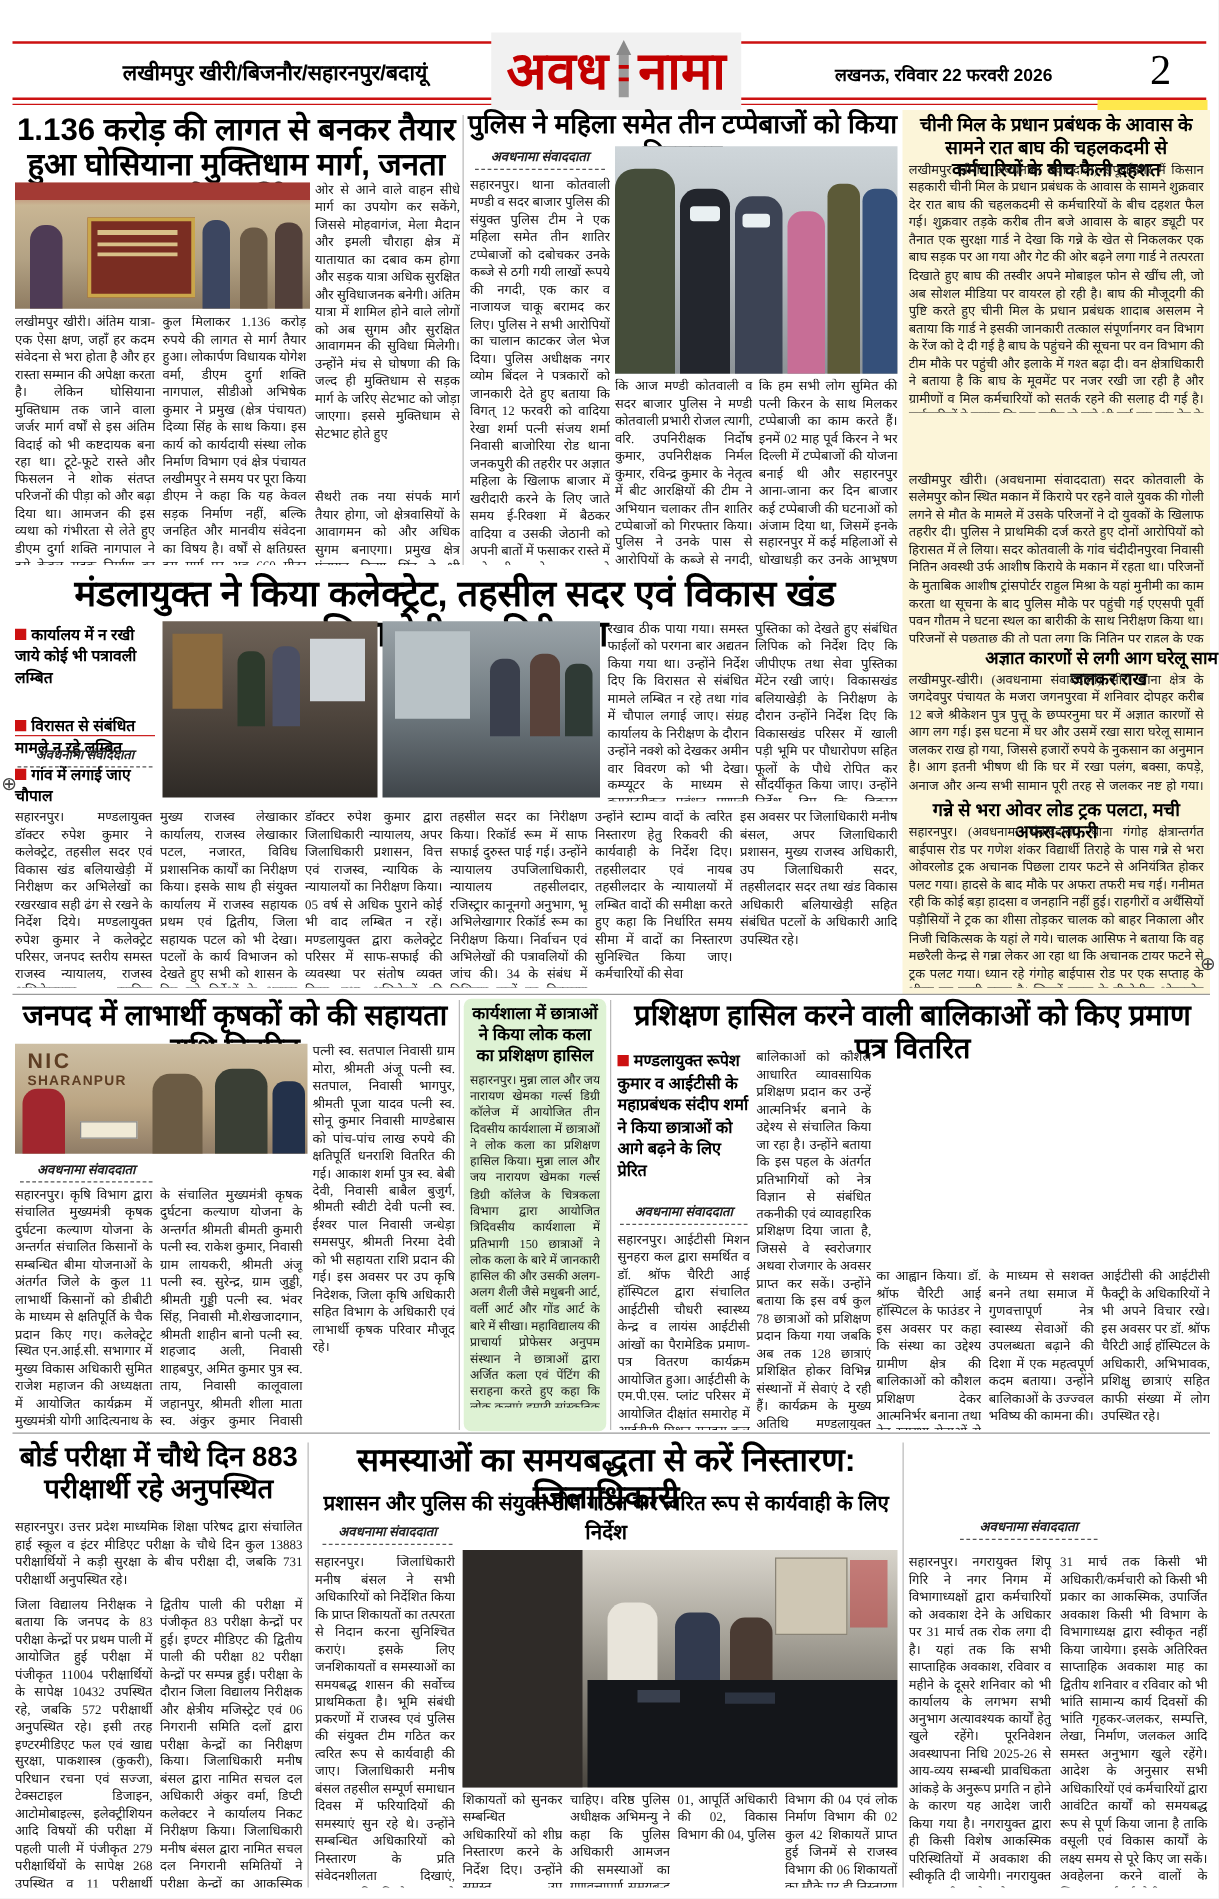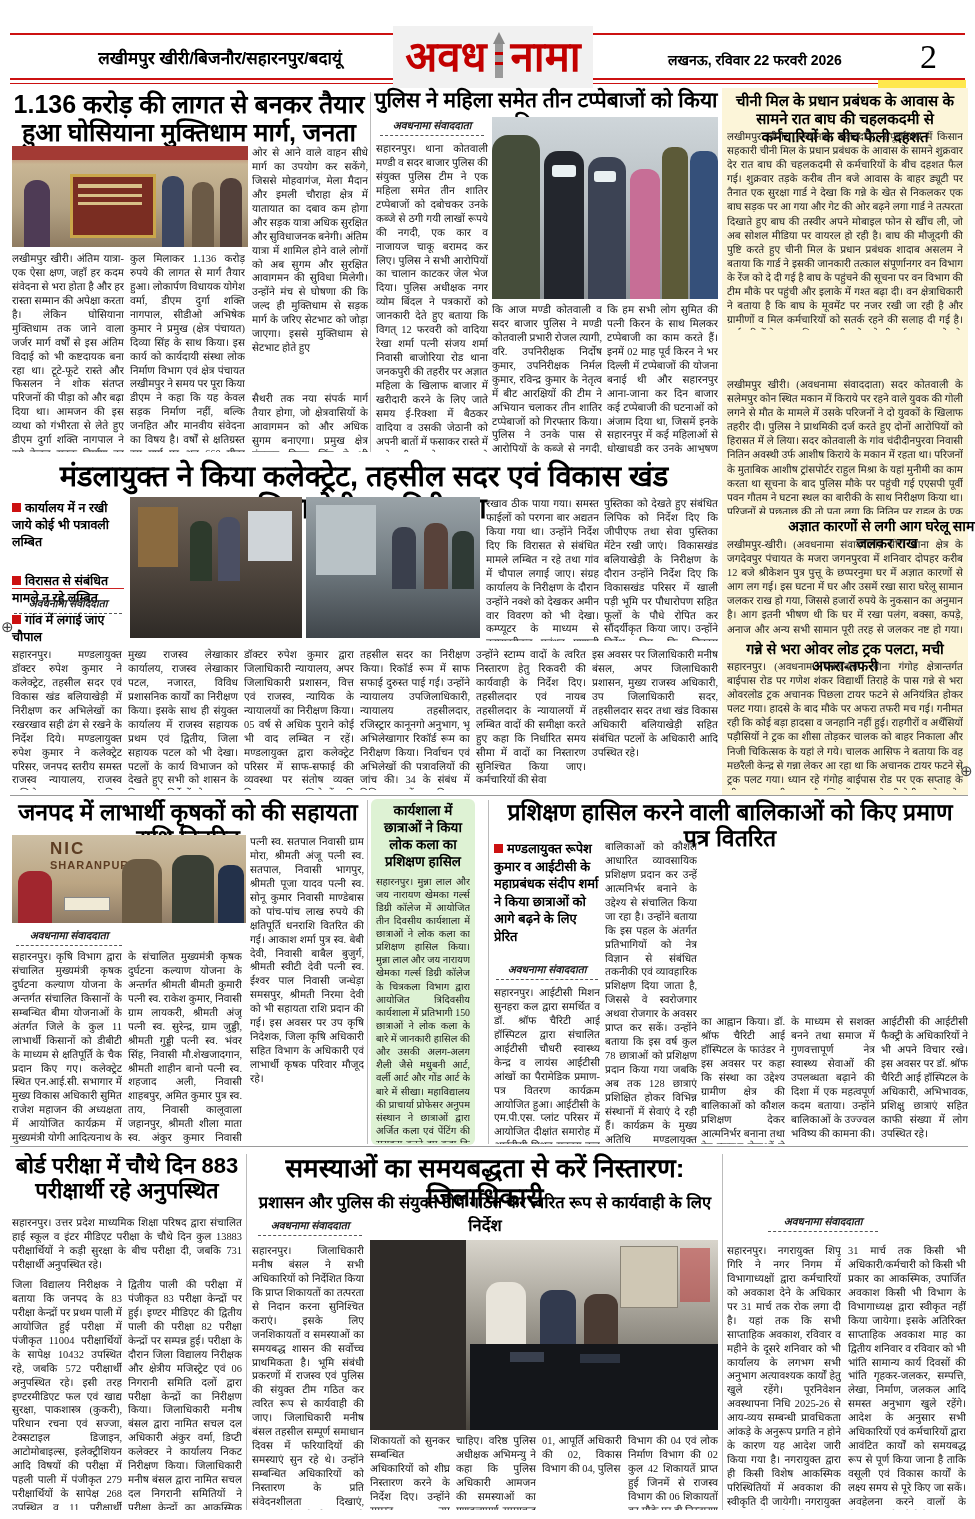--- a/index.html
+++ b/index.html
@@ -19,21 +19,21 @@
   .photo{position:absolute;overflow:hidden;background:#b9a98e;}
   .rail{background:#fcf5d9;}
   .rail-hl{font-family:"Liberation Sans",sans-serif;font-weight:bold;text-align:center;color:#000;line-height:1.2;}
   .rail-body{font-size:10.3px;line-height:1.37;text-align:justify;overflow:hidden;color:#1a1a1a;}
   .greenbox{background:#def2d4;border-radius:6px;}
   .masthead-text{font-family:"Liberation Sans",sans-serif;font-weight:bold;color:#c20000;font-size:42px;line-height:1;}
   .edition{font-family:"Liberation Sans",sans-serif;font-weight:bold;font-size:17px;color:#000;}
   .dateline{font-family:"Liberation Sans",sans-serif;font-weight:bold;font-size:14px;color:#000;}
   .pagenum{font-family:"Liberation Serif",serif;font-size:34px;color:#000;}
   .regmark{color:#444;font-size:15px;}
-  .ph-cap{position:absolute;font-family:"Liberation Sans",sans-serif;font-weight:bold;margin-left:28px;}
+  .ph-cap{position:absolute;font-family:"Liberation Sans",sans-serif;font-weight:bold;}
 </style>
 </head>
 <body>
 
 <div class="page">
 
   <div class="abs rule" style="left:10px;top:33px;width:955px;"></div>
   <div class="abs rule" style="left:10px;top:78px;width:955px;"></div>
   <div class="abs rule" style="left:10px;top:83px;width:955px;height:1px;"></div>
   <div class="abs" style="left:878px;top:80px;width:88px;height:10px;background:#ffe84d;"></div>
@@ -159,21 +159,21 @@
     <div style="position:absolute;left:52px;top:62px;width:44px;height:12px;background:#f0ead6;border:1px solid #888;"></div>
   </div>
 
   <div class="abs byline" style="left:16px;top:928px;width:106px;">अवधनामा संवाददाता</div>
   <div class="abs body-col" style="left:12px;top:950px;width:110px;height:194px;">सहारनपुर। कृषि विभाग द्वारा संचालित मुख्यमंत्री कृषक दुर्घटना कल्याण योजना के अन्तर्गत संचालित किसानों के सम्बन्धित बीमा योजनाओं के अंतर्गत जिले के कुल 11 लाभार्थी किसानों को डीबीटी के माध्यम से क्षतिपूर्ति के चैक प्रदान किए गए। कलेक्ट्रेट स्थित एन.आई.सी. सभागार में मुख्य विकास अधिकारी सुमित राजेश महाजन की अध्यक्षता में आयोजित कार्यक्रम में मुख्यमंत्री योगी आदित्यनाथ के संबोधन का लाइव प्रसारण सुना गया। तत्पश्चात जनपद</div>
   <div class="abs body-col" style="left:128px;top:950px;width:114px;height:194px;">के संचालित मुख्यमंत्री कृषक दुर्घटना कल्याण योजना के अन्तर्गत श्रीमती बीमती कुमारी पत्नी स्व. राकेश कुमार, निवासी ग्राम लायकरी, श्रीमती अंजू पत्नी स्व. सुरेन्द्र, ग्राम जुड्डी, श्रीमती गुड्डी पत्नी स्व. भंवर सिंह, निवासी मौ.शेखजादगान, श्रीमती शाहीन बानो पत्नी स्व. शहजाद अली, निवासी शाहबपुर, अमित कुमार पुत्र स्व. ताय, निवासी कालूवाला जहानपुर, श्रीमती शीला माता स्व. अंकुर कुमार निवासी दौलतपुर उर्फ चापरचिड़ी को चैक प्रदान किए गए।</div>
   <div class="abs body-col" style="left:250px;top:835px;width:114px;height:309px;">पत्नी स्व. सतपाल निवासी ग्राम मोरा, श्रीमती अंजू पत्नी स्व. सतपाल, निवासी भागपुर, श्रीमती पूजा यादव पत्नी स्व. सोनू कुमार निवासी माण्डेबास को पांच-पांच लाख रुपये की क्षतिपूर्ति धनराशि वितरित की गई। आकाश शर्मा पुत्र स्व. बेबी देवी, निवासी बाबैल बुजुर्ग, श्रीमती स्वीटी देवी पत्नी स्व. ईश्वर पाल निवासी जन्धेड़ा समसपुर, श्रीमती निरमा देवी को भी सहायता राशि प्रदान की गई। इस अवसर पर उप कृषि निदेशक, जिला कृषि अधिकारी सहित विभाग के अधिकारी एवं लाभार्थी कृषक परिवार मौजूद रहे।</div>
 
   <div class="abs vrule" style="left:367px;top:800px;height:344px;"></div>
 
-  <div class="abs greenbox" style="left:371px;top:799px;width:104px;height:346px;padding:4px 5px;box-sizing:border-box;">
+  <div class="abs greenbox" style="left:371px;top:799px;width:114px;height:346px;padding:4px 5px;box-sizing:border-box;">
     <div class="subhl" style="font-size:13.5px;line-height:1.25;">कार्यशाला में छात्राओं ने किया लोक कला का प्रशिक्षण हासिल</div>
     <div class="body-col" style="font-size:9.8px;height:268px;margin-top:4px;">सहारनपुर। मुन्ना लाल और जय नारायण खेमका गर्ल्स डिग्री कॉलेज में आयोजित तीन दिवसीय कार्यशाला में छात्राओं ने लोक कला का प्रशिक्षण हासिल किया। मुन्ना लाल और जय नारायण खेमका गर्ल्स डिग्री कॉलेज के चित्रकला विभाग द्वारा आयोजित त्रिदिवसीय कार्यशाला में प्रतिभागी 150 छात्राओं ने लोक कला के बारे में जानकारी हासिल की और उसकी अलग-अलग शैली जैसे मधुबनी आर्ट, वर्ली आर्ट और गोंड आर्ट के बारे में सीखा। महाविद्यालय की प्राचार्या प्रोफेसर अनुपम संस्थान ने छात्राओं द्वारा अर्जित कला एवं पेंटिंग की सराहना करते हुए कहा कि लोक कलाएं हमारी सांस्कृतिक विरासत हैं। कार्यशाला के समापन पर विशिष्ट शिक्षकों श्रीमती सुधीर, श्रीमती निशा एवं ओड़ले छात्राओं को लोक कला की बारीकियां सिखायीं तथा उन्हें प्रेरित किया।</div>
   </div>
 
   <div class="abs vrule" style="left:488px;top:800px;height:344px;"></div>
 
   <div class="abs hl" style="left:492px;top:800px;width:476px;font-size:23px;">प्रशिक्षण हासिल करने वाली बालिकाओं को किए प्रमाण पत्र वितरित</div>
 
   <div class="abs bullets" style="left:494px;top:840px;width:106px;font-size:13px;">
     <span class="sq"></span><span>मण्डलायुक्त रूपेश कुमार व आईटीसी के महाप्रबंधक संदीप शर्मा ने किया छात्राओं को आगे बढ़ने के लिए प्रेरित</span>

